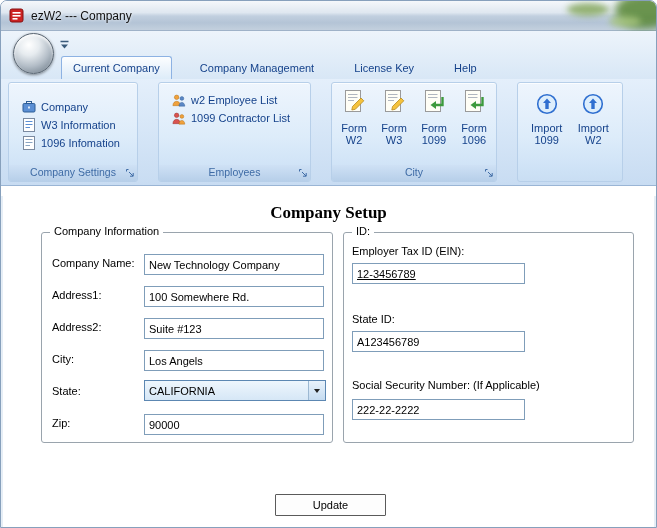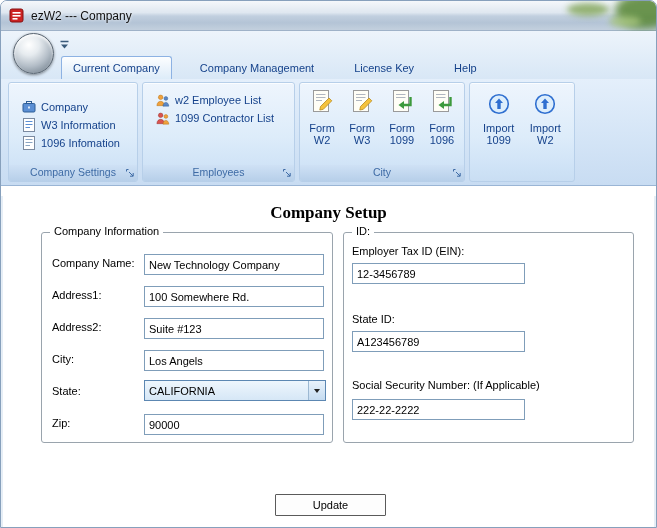--- a/index.html
+++ b/index.html
@@ -26,21 +26,21 @@
     border:1px solid transparent; border-bottom:none; border-radius:3px 3px 0 0; margin-right:16px; cursor:pointer; white-space:nowrap; }
   .tab.active { background:linear-gradient(#fdfeff,#eef5fc 45%,#ddecf9); border-color:#8db2e3; }
 
   .orb { position:absolute; left:12px; top:32px; width:41px; height:41px; border-radius:50%; z-index:6; cursor:pointer;
     background:radial-gradient(circle at 38% 28%, #ffffff 0%, #e6ebef 28%, #b3bdc7 58%, #828f9b 82%, #5f6b76 100%);
     border:1px solid #5a6672; box-shadow:0 1px 3px rgba(0,0,0,.45), inset 0 2px 3px rgba(255,255,255,.9); }
 
   
   .ribbon-body { position:absolute; top:78px; left:0; right:0; height:107px;
     background:linear-gradient(#e4effb,#d3e4f6 60%,#c8dcf2); border-bottom:1px solid #9ab5d5;
-    display:flex; gap:4px; padding:3px 0 3px 7px; }
+    display:flex; gap:20px; padding:3px 0 3px 7px; }
   .group { position:relative; height:100%; border:1px solid #b7cfe9; border-radius:3px;
     background:linear-gradient(180deg,#eef5fd,#ddecfa 55%,#d1e4f7 82%,#c9def3);
     box-shadow:inset 0 1px 0 rgba(255,255,255,.75); }
   .g-settings { width:130px; } .g-emp { width:153px; } .g-forms { width:166px; } .g-imports { width:106px; }
   .group-label { position:absolute; left:0; right:0; bottom:0; height:16px; line-height:15px; text-align:center;
     font-size:10.5px; color:#3e6ba5; background:linear-gradient(#cfe1f5,#b7cfe9); border-radius:0 0 2px 2px; }
   .launcher { position:absolute; right:2px; bottom:3px; width:11px; height:11px; cursor:pointer; }
 
   .items-sm { padding-top:15px; }
   .items-emp { padding-top:8px; }
@@ -320,21 +320,21 @@
       </div>
 
       <span class="flabel" style="top:184px">Zip:</span>
       <input class="tin" style="top: 181px;" value="90000">
     </div>
 
     <div class="groupbox gb-right">
       <span class="legend">ID:</span>
 
       <span class="flabel" style="top:12px">Employer Tax ID (EIN):</span>
-      <input class="tin" style="top: 30px;" value="12-3456789">
+      <input class="tin" style="top: 30px; text-decoration: underline;" value="12-3456789">
 
       <span class="flabel" style="top:80px">State ID:</span>
       <input class="tin" style="top: 98px;" value="A123456789">
 
       <span class="flabel" style="top:146px">Social Security Number: (If Applicable)</span>
       <input class="tin" style="top: 166px;" value="222-22-2222">
     </div>
 
     <button class="update-btn">Update</button>
   </div>

